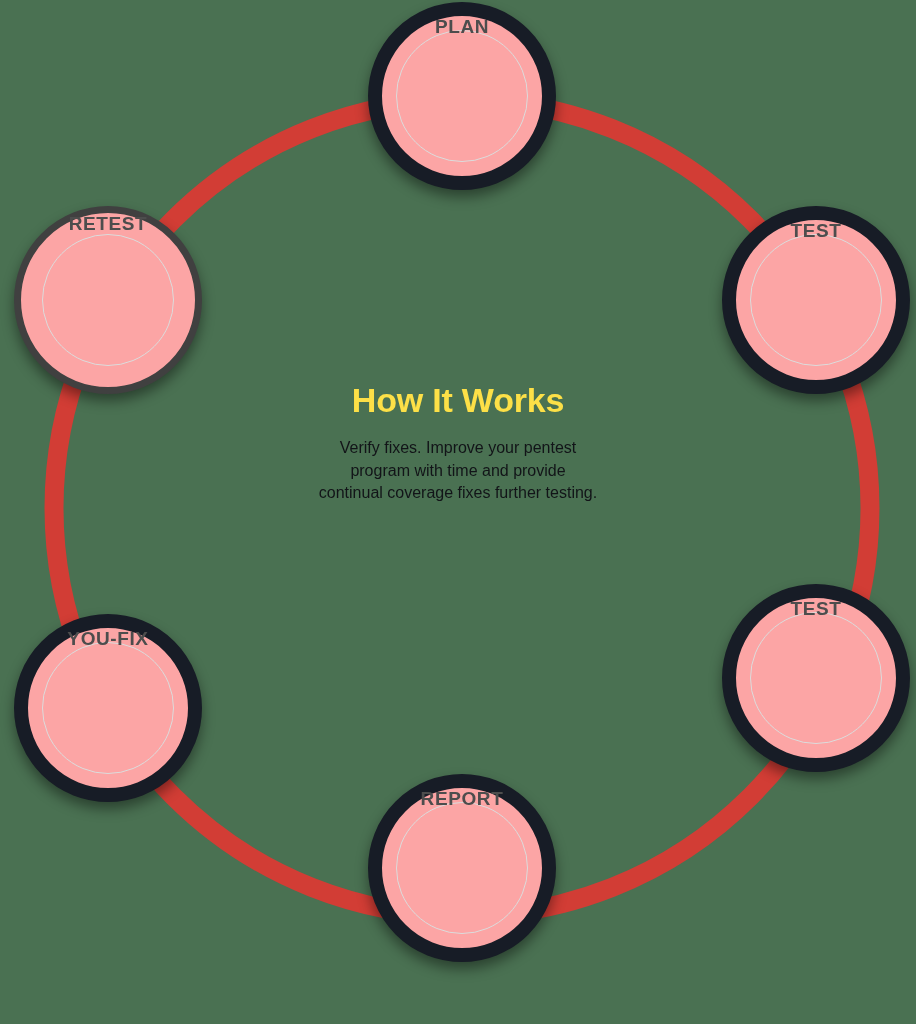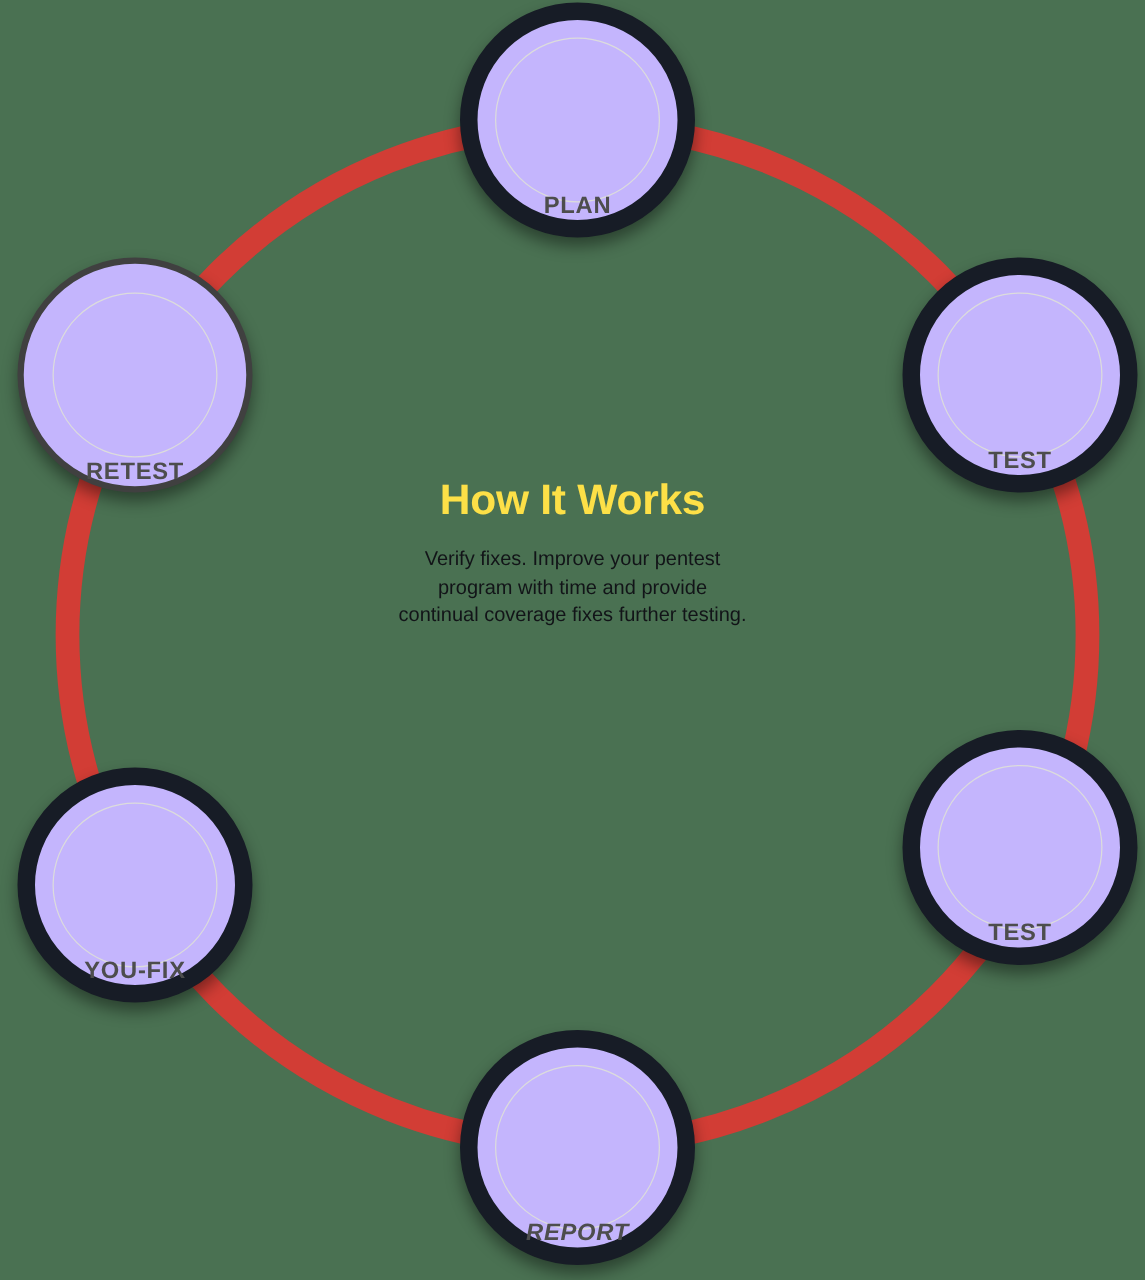--- a/index.html
+++ b/index.html
@@ -52,32 +52,32 @@
   }
   .center-sub span { display: block; }
 
   
   .node {
     position: absolute;
     width: 188px;
     height: 188px;
     border-radius: 50%;
     box-sizing: border-box;
-    background: #c4b5fd;
+    background: #fca5a5;
     z-index: 10;
     display: flex;
-    align-items: flex-end;
+    align-items: flex-start;
     justify-content: center;
   }
   .node.default {
     border: 14px solid #171c26;
     box-shadow: 0 7px 13px rgba(0,0,0,0.42);
   }
   .node.active {
-    border: 5px solid #404040;
+    border: 7px solid #404040;
     box-shadow: 0 7px 13px rgba(0,0,0,0.42);
   }
   .node-inner-circle {
     position: absolute;
     left: 50%;
     top: 50%;
     transform: translate(-50%, -50%);
     width: 132px;
     height: 132px;
     border-radius: 50%;
@@ -93,21 +93,21 @@
     color: #4d4d4d;
     letter-spacing: 0.6px;
     white-space: nowrap;
     text-align: center;
   }
 
   
   #node-plan    { left: 368px; top:   2px; }
   #node-scope   { left: 722px; top: 206px; }
   #node-test    { left: 722px; top: 584px; }
-  #node-report  { left: 368px; top: 824px; font-style: italic; }
+  #node-report  { left: 368px; top: 774px; }
   #node-youfix  { left:  14px; top: 614px; }
   #node-retest  { left:  14px; top: 206px; }
 </style>
 </head>
 <body>
 
 <div id="stage">
 
   <svg id="ring-svg" viewBox="0 0 916 1024" aria-hidden="true">
     <circle cx="462" cy="508" r="408" fill="none" stroke="#d23d35" stroke-width="19"></circle>

